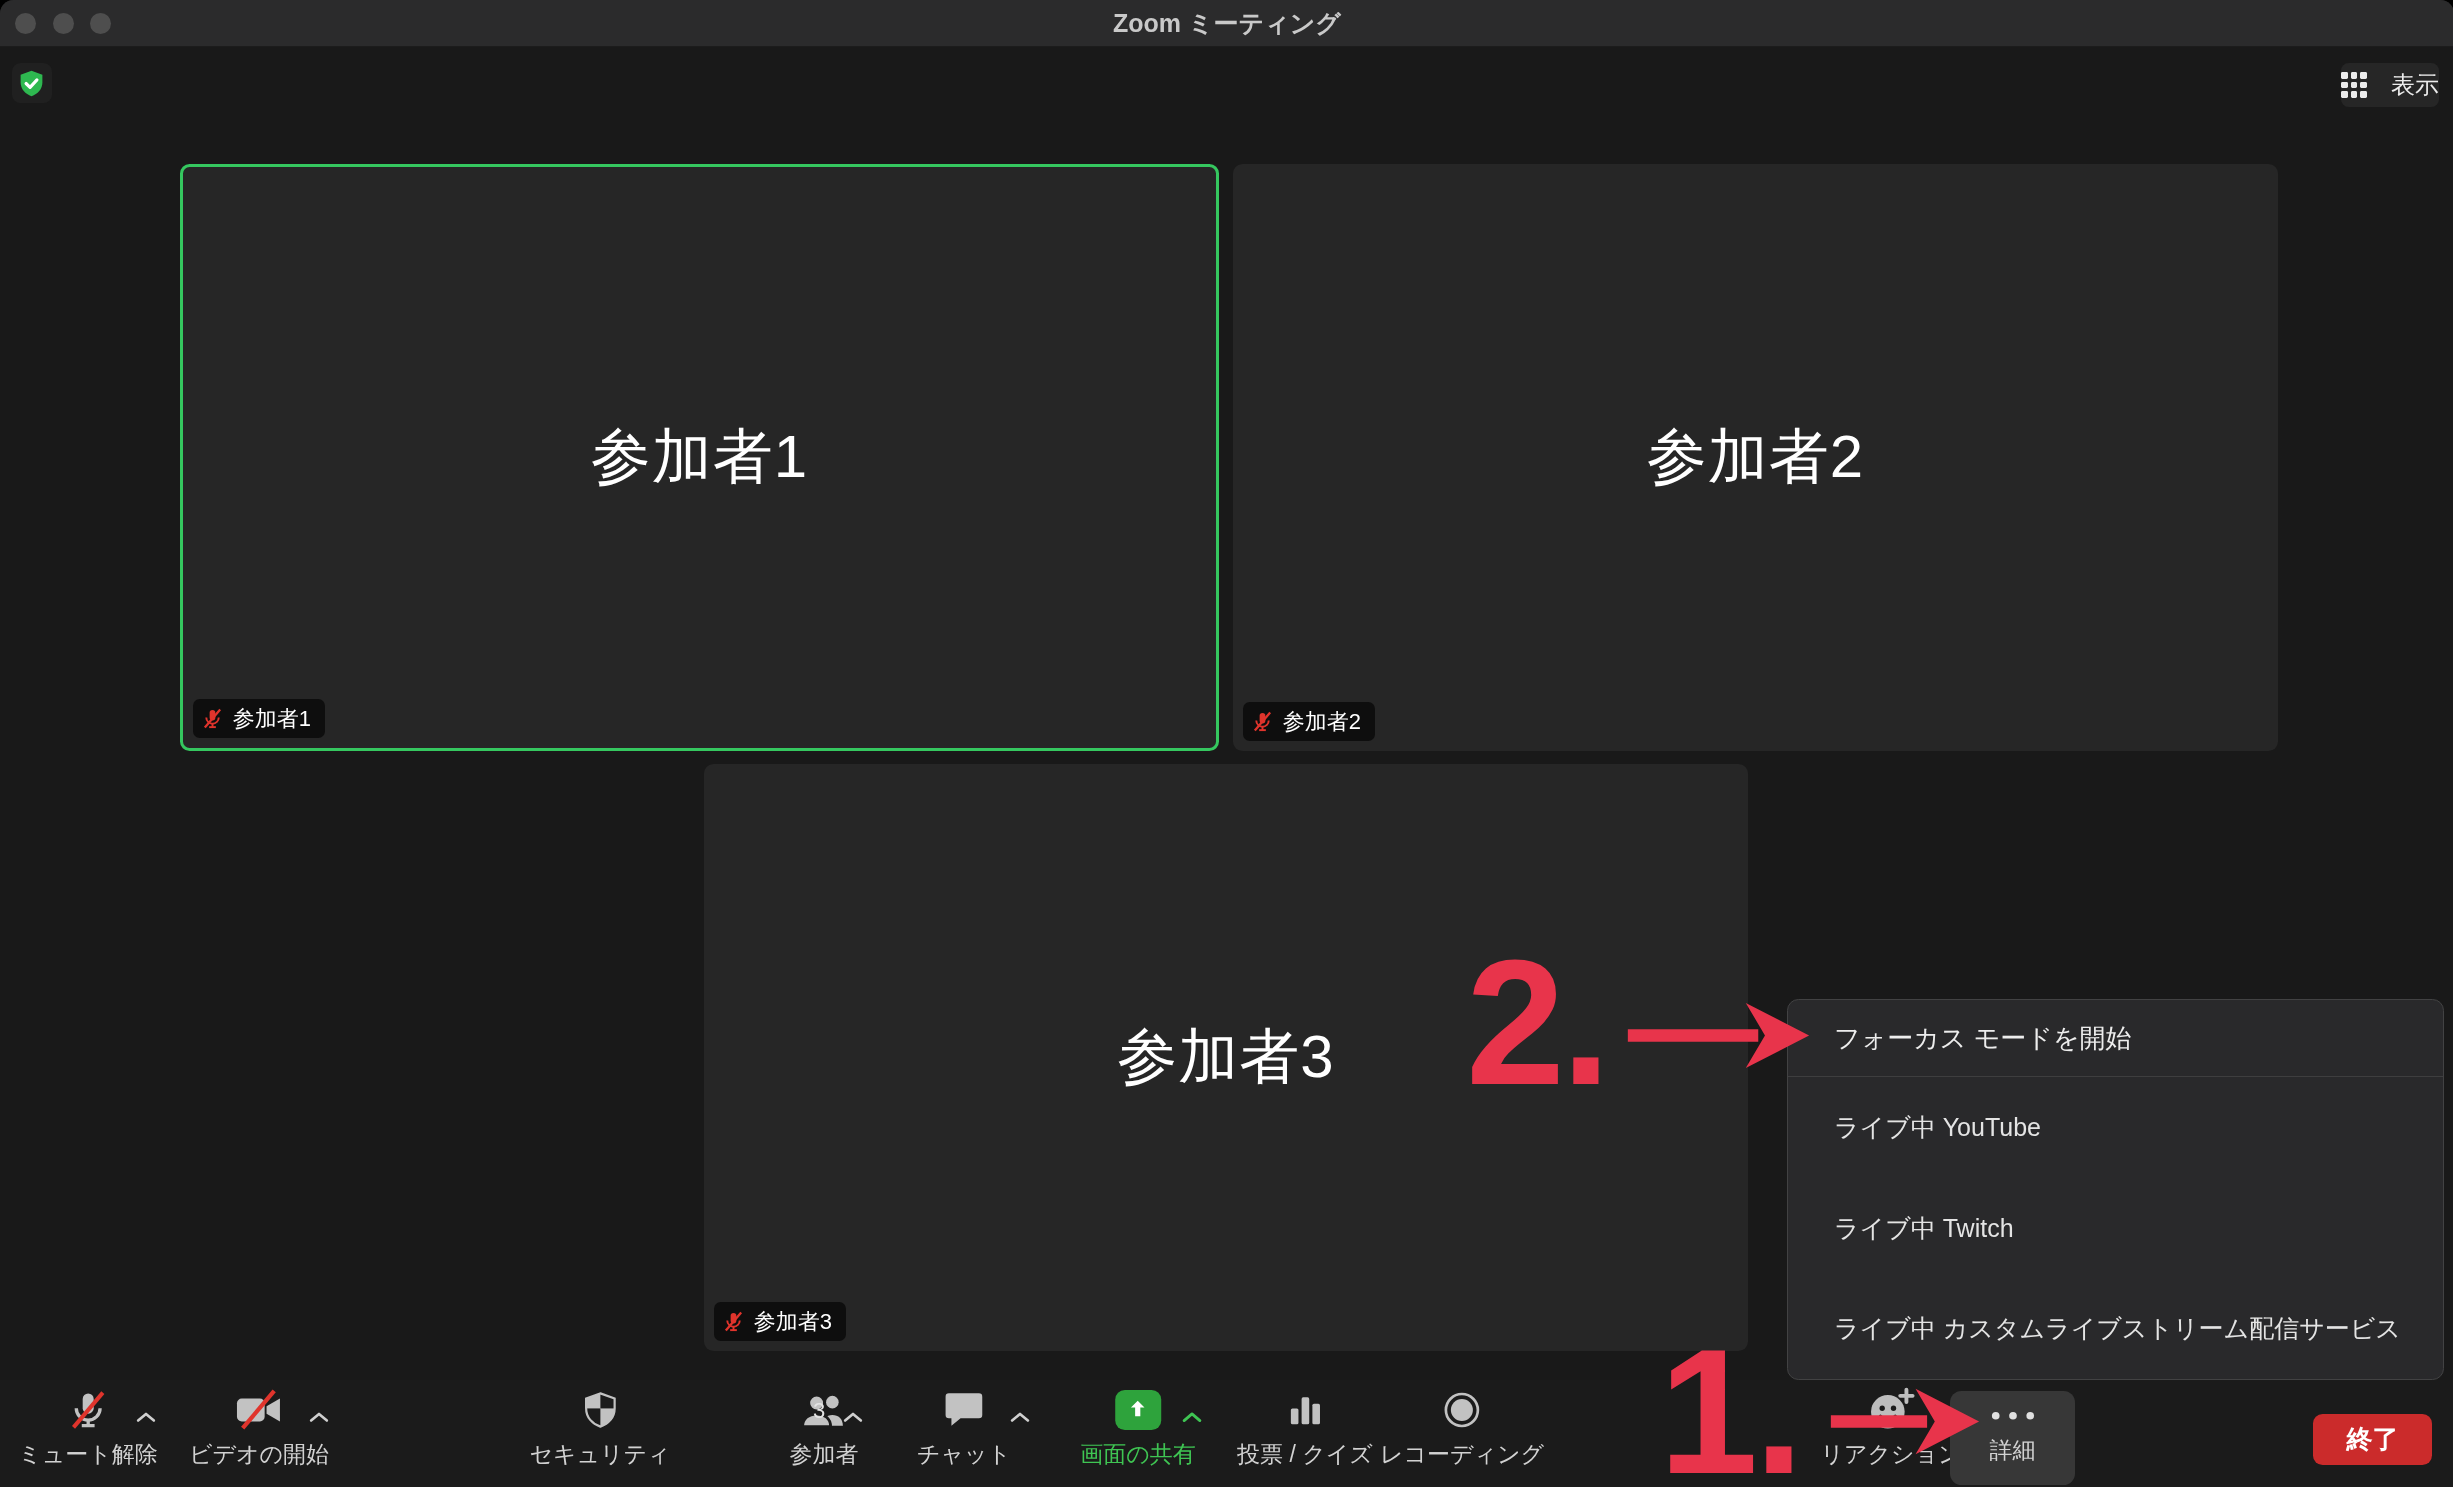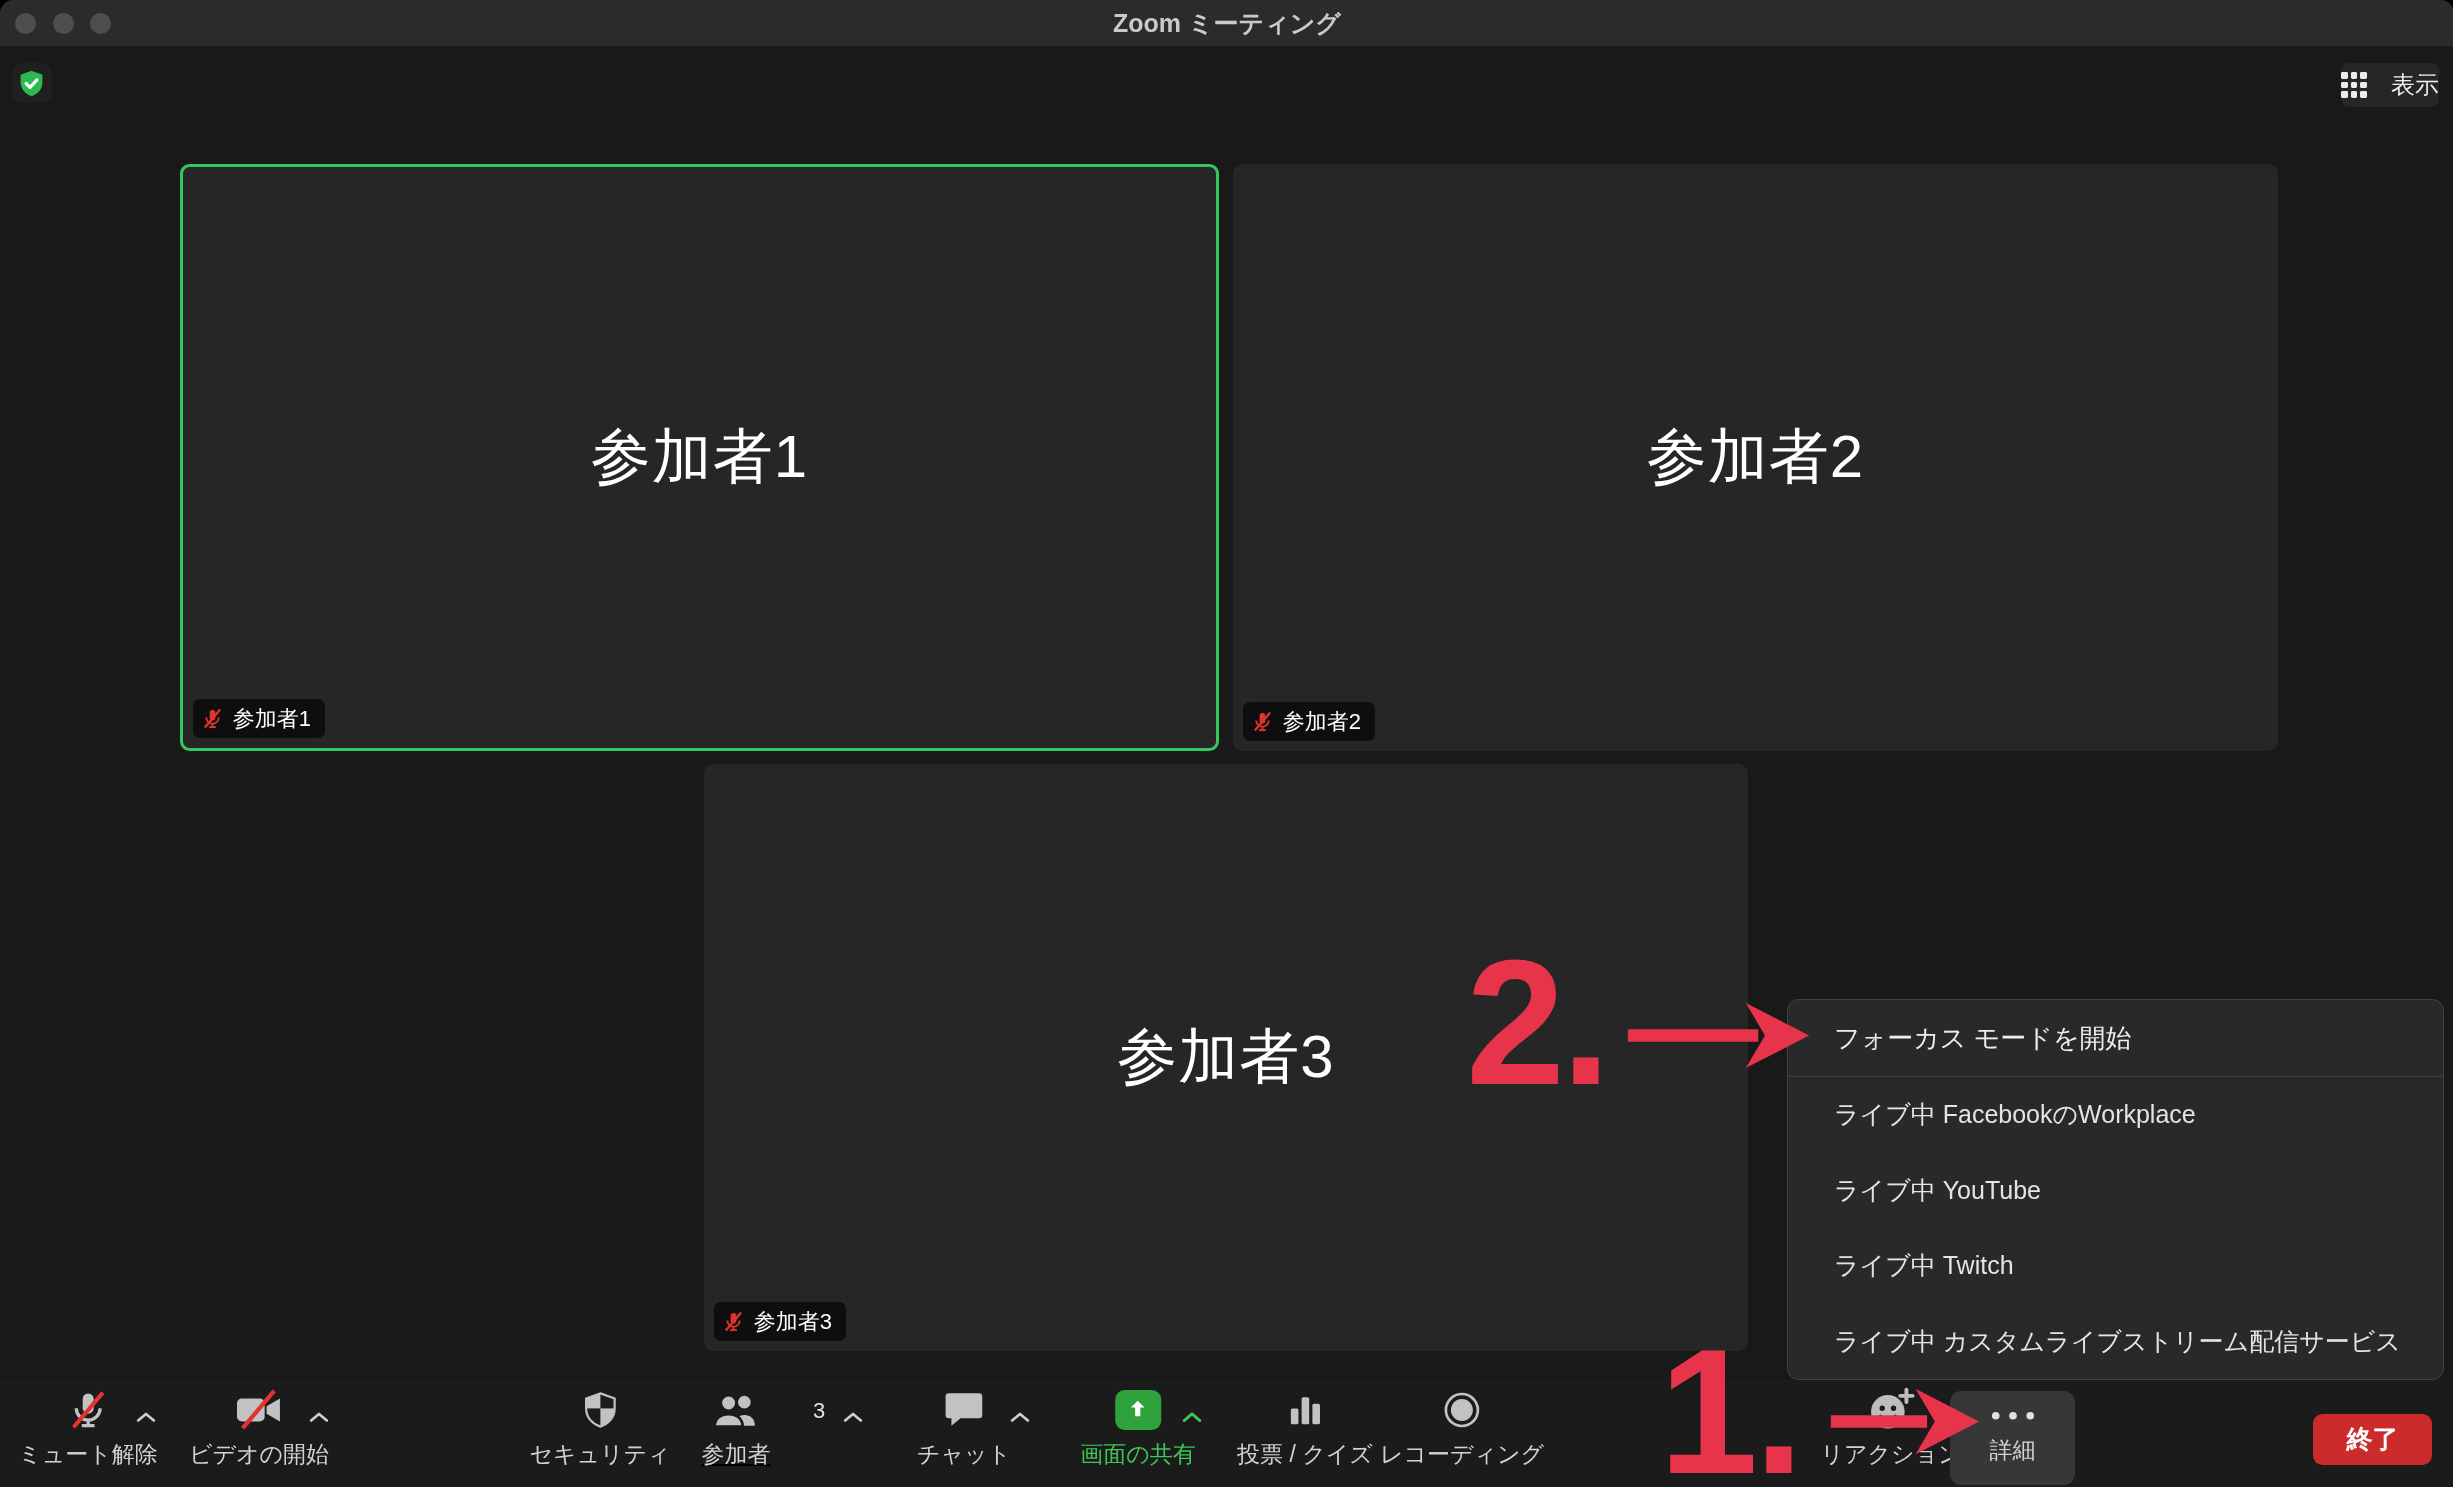--- a/index.html
+++ b/index.html
@@ -137,21 +137,20 @@
         <line x1="12" y1="17.5" x2="12" y2="21" stroke="#e0342c" stroke-width="2"></line>
         <line x1="8.5" y1="21" x2="15.5" y2="21" stroke="#e0342c" stroke-width="2"></line>
         <line x1="4" y1="21.5" x2="20" y2="2.5" stroke="#e0342c" stroke-width="2.4"></line>
       </svg>
       <span class="pname">参加者3</span>
     </div>
   </div>
 
   <div class="menu">
     <div class="menu-focus">フォーカス モードを開始</div>
-    <div class="menu-item">ライブ中 FacebookのWorkplace</div>
     <div class="menu-item">ライブ中 YouTube</div>
     <div class="menu-item">ライブ中 Twitch</div>
     <div class="menu-item">ライブ中 カスタムライブストリーム配信サービス</div>
   </div>
 
   <div class="anno" style="left:1466px;top:934px;">2.</div>
   <svg class="arrow" style="left:1624px;top:997px;" width="187" height="77" viewBox="0 0 195 80">
     <line x1="4" y1="40" x2="140" y2="40"></line>
     <polygon points="193,40 127,6 147,40 127,74"></polygon>
   </svg>
@@ -210,21 +209,21 @@
           <g clip-path="url(#shieldclip)" fill="#1b1b1b">
             <rect x="12" y="0" width="12" height="11"></rect>
             <rect x="0" y="11" width="12" height="13"></rect>
           </g>
           <path d="M12 1.5l9 3.2v6.3c0 5.7-3.9 9.8-9 11.5-5.1-1.7-9-5.8-9-11.5V4.7z" fill="none" stroke="#c2c2c2" stroke-width="1.4"></path>
         </svg>
       </div>
       <div class="tlabel">セキュリティ</div>
     </div>
 
-    <div class="titem" style="left:736px;text-decoration:underline;">
+    <div class="titem" style="left:824px;">
       <div class="ticon">
         <svg width="50" height="42" viewBox="0 0 28 24">
           <circle cx="18.5" cy="7.5" r="3.6" fill="#c2c2c2"></circle>
           <path d="M12.5 21c0-4 2.6-6.2 6-6.2s6 2.2 6 6.2z" fill="#c2c2c2"></path>
           <circle cx="9.5" cy="8" r="4.5" fill="#c2c2c2" stroke="#1b1b1b" stroke-width="1.6"></circle>
           <path d="M1.5 21.5c0-4.6 3.4-7.2 8-7.2s8 2.6 8 7.2z" fill="#c2c2c2" stroke="#1b1b1b" stroke-width="1.6"></path>
         </svg>
       </div>
       <div class="tlabel">参加者</div>
     </div>

